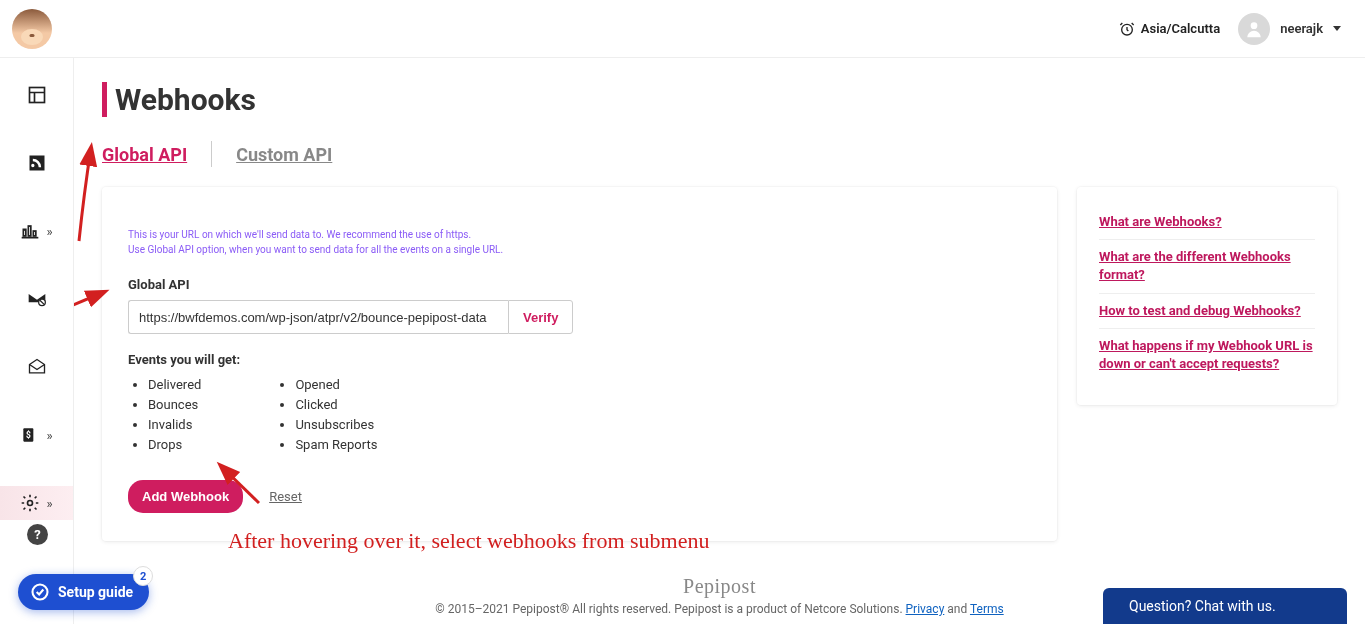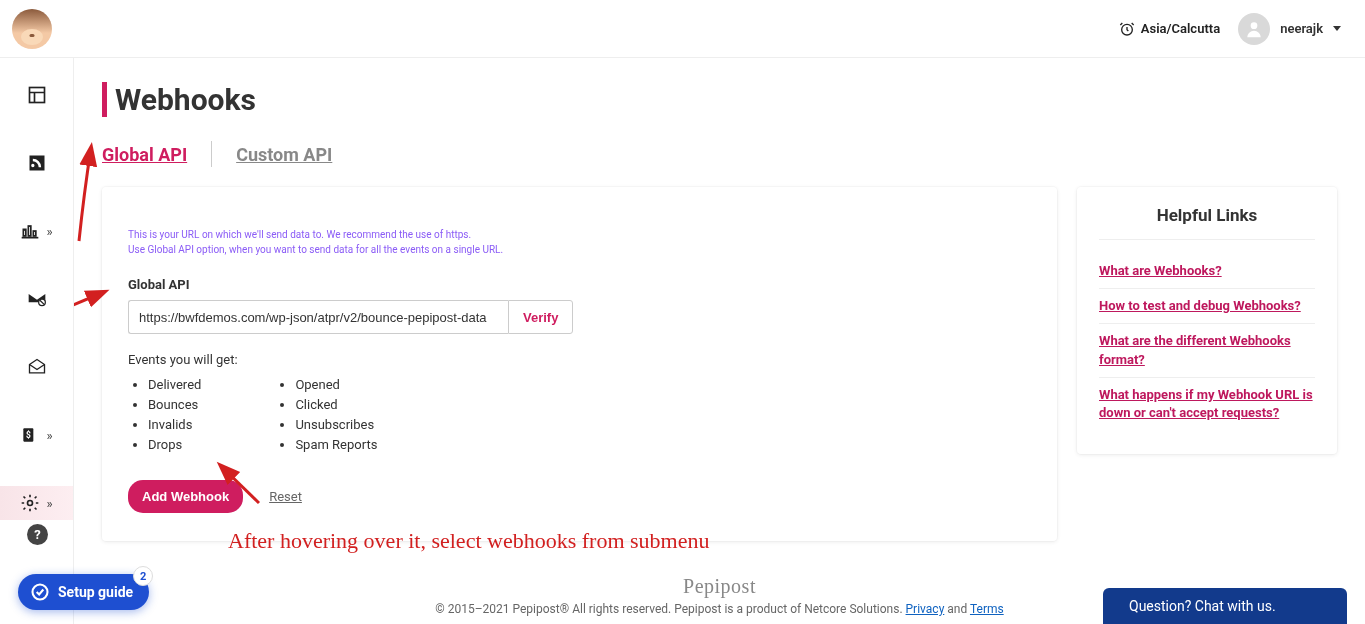--- a/index.html
+++ b/index.html
@@ -137,21 +137,21 @@
       height: 34px;
       padding: 0 14px;
       border: 1px solid #ccc;
       border-radius: 0 3px 3px 0;
       background: #fff;
       color: #cf1d5f;
       font-weight: 600;
       cursor: pointer;
       font-size: 13px;
     }
-    .events-title { font-weight: 400; font-size: 13px; color: #333; margin-bottom: 8px; }
+    .events-title { font-weight: 700; font-size: 13px; color: #333; margin-bottom: 8px; }
     .event-cols { display: flex; gap: 74px; margin-bottom: 24px; }
     .event-cols ul { list-style: disc; padding-left: 20px; }
     .event-cols li { font-size: 13px; color: #333; line-height: 1.55; }
     .actions { display: flex; align-items: center; gap: 26px; }
     .primary-btn {
       background: #cf1d5f;
       color: #fff;
       border: none;
       padding: 9px 14px;
       font-weight: 600;
@@ -381,24 +381,23 @@
             <li>Spam Reports</li>
           </ul>
         </div>
         <div class="actions">
           <button class="primary-btn">Add Webhook</button>
           <span class="reset-link">Reset</span>
         </div>
       </div>
 
       <div class="card side-card">
-        <div class="side-title">Helpful Links</div>
         <a class="side-link">What are Webhooks?</a>
+        <a class="side-link">What are the different Webhooks format?</a>
         <a class="side-link">How to test and debug Webhooks?</a>
-        <a class="side-link">What are the different Webhooks format?</a>
         <a class="side-link">What happens if my Webhook URL is down or can't accept requests?</a>
       </div>
     </div>
 
     <div class="annotation-text">After hovering over it, select webhooks from submenu</div>
 
     <svg class="arrow" style="left:-5px; top:75px;" width="130" height="120" viewBox="0 0 130 120">
       <defs>
           <marker id="ah1" markerWidth="10" markerHeight="10" refX="6" refY="3" orient="auto">
             <path d="M0,0 L0,6 L8,3 z" fill="#d22020"></path>

